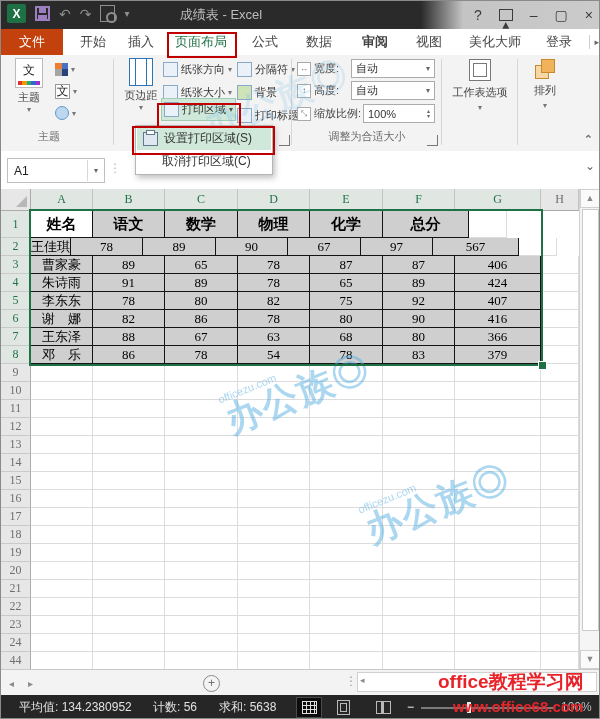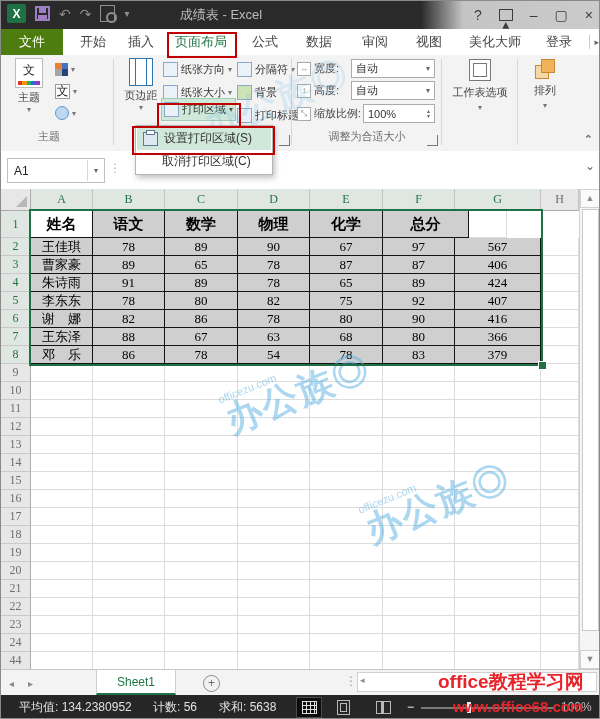--- a/index.html
+++ b/index.html
@@ -19,21 +19,21 @@
   .pv-ic:after{content:"";position:absolute;right:-3px;bottom:-2px;width:7px;height:7px;border:2px solid #8f8f8f;border-radius:50%;}
   .qat-more{color:#8f8f8f;font-size:10px;}
   .win-title{position:absolute;left:0;top:0;width:440px;height:28px;text-align:center;
     color:#bdbdbd;font-size:13px;line-height:28px;}
   .win-ctrls{position:absolute;right:8px;top:0;height:28px;display:flex;align-items:center;gap:17px;}
   .win-ctrls span{color:#3c3c3c;font-size:14px;line-height:28px;}
   .ribbonopt-ic{width:14px;height:12px;border:1px solid #3c3c3c;box-sizing:border-box;
     font-size:8px;line-height:10px;text-align:center;color:#3c3c3c;}
   
   .tabbar{position:absolute;left:0;top:28px;width:600px;height:26px;background:#ffffff;border-bottom:1px solid #d5d5d5;}
-  .file-tab{position:absolute;left:0;top:0;width:62px;height:26px;background:#4d7c0f;color:#fff;
+  .file-tab{position:absolute;left:0;top:0;width:62px;height:26px;background:#c2410c;color:#fff;
     font-size:13px;text-align:center;line-height:26px;}
   .rtab{position:absolute;top:0;height:26px;font-size:13px;line-height:26px;color:#444;text-align:center;}
   .rtab.active{color:#217346;}
   .tab-overflow{position:absolute;right:2px;top:6px;color:#666;font-size:9px;border-left:1px solid #ccc;padding-left:4px;height:14px;line-height:14px;}
   
   .ribbon{position:absolute;left:0;top:54px;width:600px;height:96px;background:#f3f3f3;border-bottom:1px solid #d0d0d0;}
   .gsep{position:absolute;top:4px;width:1px;height:86px;background:#d7d7d7;}
   .grp-label{position:absolute;top:74px;font-size:11px;color:#6b6b6b;text-align:center;}
   .bigbtn{position:absolute;top:3px;width:44px;text-align:center;}
   .bigbtn .lbl{font-size:11px;color:#444;margin-top:2px;}
@@ -168,21 +168,21 @@
     </div>
   </div>
 
   <div class="tabbar">
     <div class="file-tab">文件</div>
     <div class="rtab" style="left:70px;width:44px;">开始</div>
     <div class="rtab" style="left:118px;width:44px;">插入</div>
     <div class="rtab active" style="left:168px;width:64px;">页面布局</div>
     <div class="rtab" style="left:242px;width:44px;">公式</div>
     <div class="rtab" style="left:296px;width:44px;">数据</div>
-    <div class="rtab" style="left:352px;width:44px;">审阅</div>
+    <div class="rtab" style="left:352px;width:44px;font-weight:bold;">审阅</div>
     <div class="rtab" style="left:406px;width:44px;">视图</div>
     <div class="rtab" style="left:458px;width:72px;">美化大师</div>
     <div class="rtab" style="left:536px;width:44px;">登录</div>
     <div class="tab-overflow">▸</div>
   </div>
   <div class="redbox" style="left:166px;top:31px;width:66px;height:22px;"></div>
 
   <div class="ribbon">
 
     <div class="wm-blue" style="left:200px;top:20px;opacity:.35;">
@@ -340,21 +340,21 @@
           <div class="g-cell thead active" style="width: 62px;">姓名</div>
           <div class="g-cell thead" style="width: 72px;">语文</div>
           <div class="g-cell thead" style="width: 73px;">数学</div>
           <div class="g-cell thead" style="width: 72px;">物理</div>
           <div class="g-cell thead" style="width: 73px;">化学</div>
           <div class="g-cell thead" style="width: 86px;">总分</div>
           <div class="g-cell" style="width: 38px;"></div>
         </div>
         <div class="g-row">
           <div class="g-rowhdr sel">2</div>
-          <div class="g-cell tdata" style="width: 62px;">王佳琪</div>
+          <div class="g-cell tdata" style="width: 40px;">王佳琪</div>
           <div class="g-cell tdata" style="width: 72px;">78</div>
           <div class="g-cell tdata" style="width: 73px;">89</div>
           <div class="g-cell tdata" style="width: 72px;">90</div>
           <div class="g-cell tdata" style="width: 73px;">67</div>
           <div class="g-cell tdata" style="width: 72px;">97</div>
           <div class="g-cell tdata" style="width: 86px;">567</div>
           <div class="g-cell" style="width: 38px;"></div>
         </div>
         <div class="g-row">
           <div class="g-rowhdr sel">3</div>
@@ -626,21 +626,20 @@
     <span class="arr" style="top:0;">▲</span>
     <div class="thumb"></div>
     <span class="arr" style="bottom:0;">▼</span>
   </div>
 
   <div class="sheetbar">
     <div class="nav-arrows">
       <span>◂</span>
       <span>▸</span>
     </div>
-    <div class="sheet-tab">Sheet1</div>
     <div class="add-sheet">+</div>
     <span class="sheet-dots">⋮</span>
     <div class="hscroll">
       <span class="arr">◂</span>
     </div>
   </div>
   <div class="wm-red1">office教程学习网</div>
 
   <div class="statusbar">
     <span class="stat-txt" style="left:18px;">平均值: 134.2380952</span>

